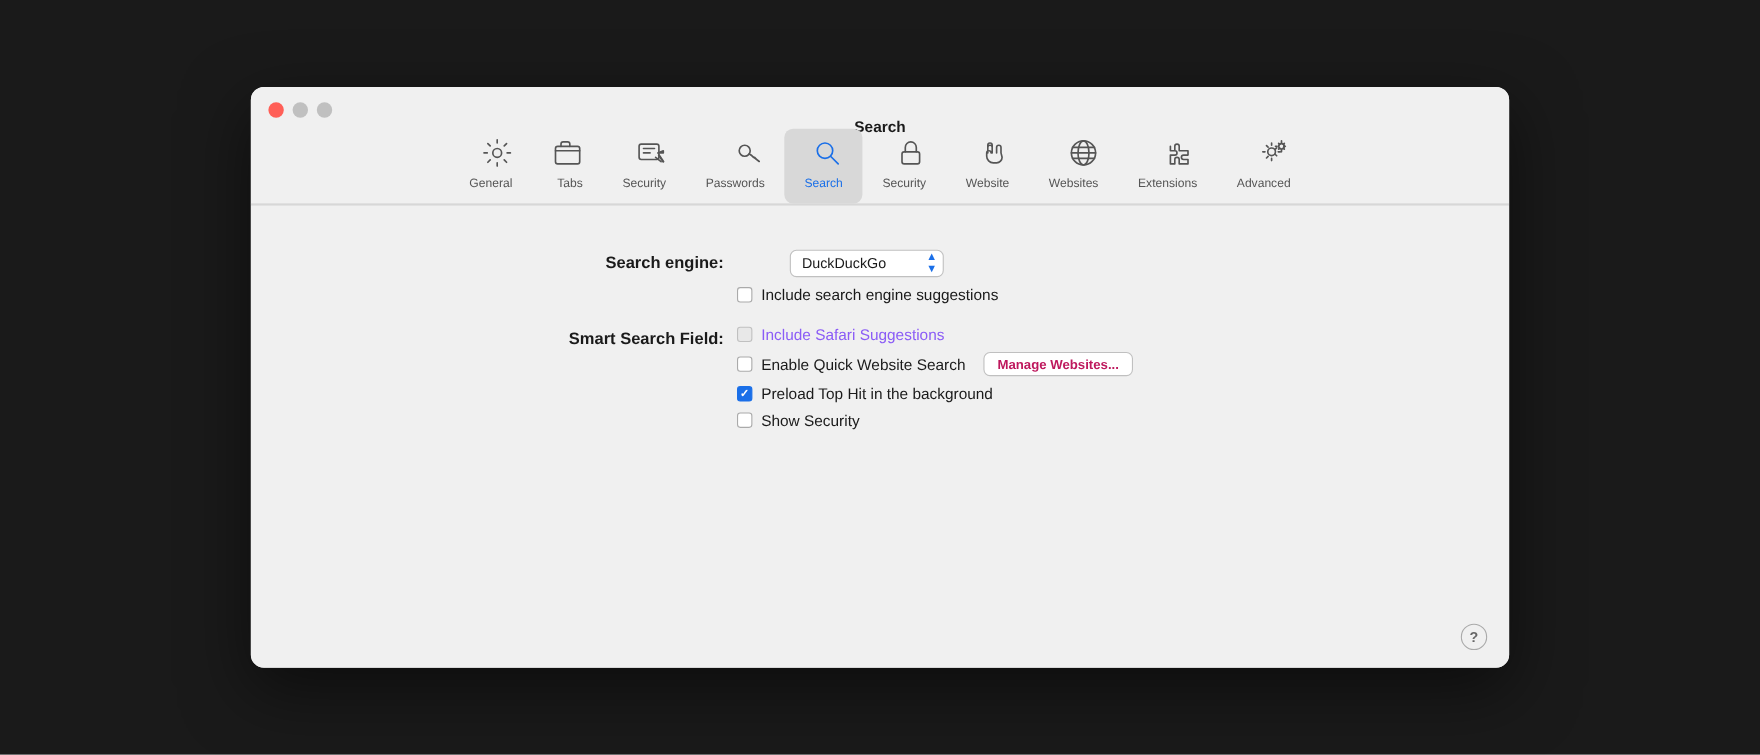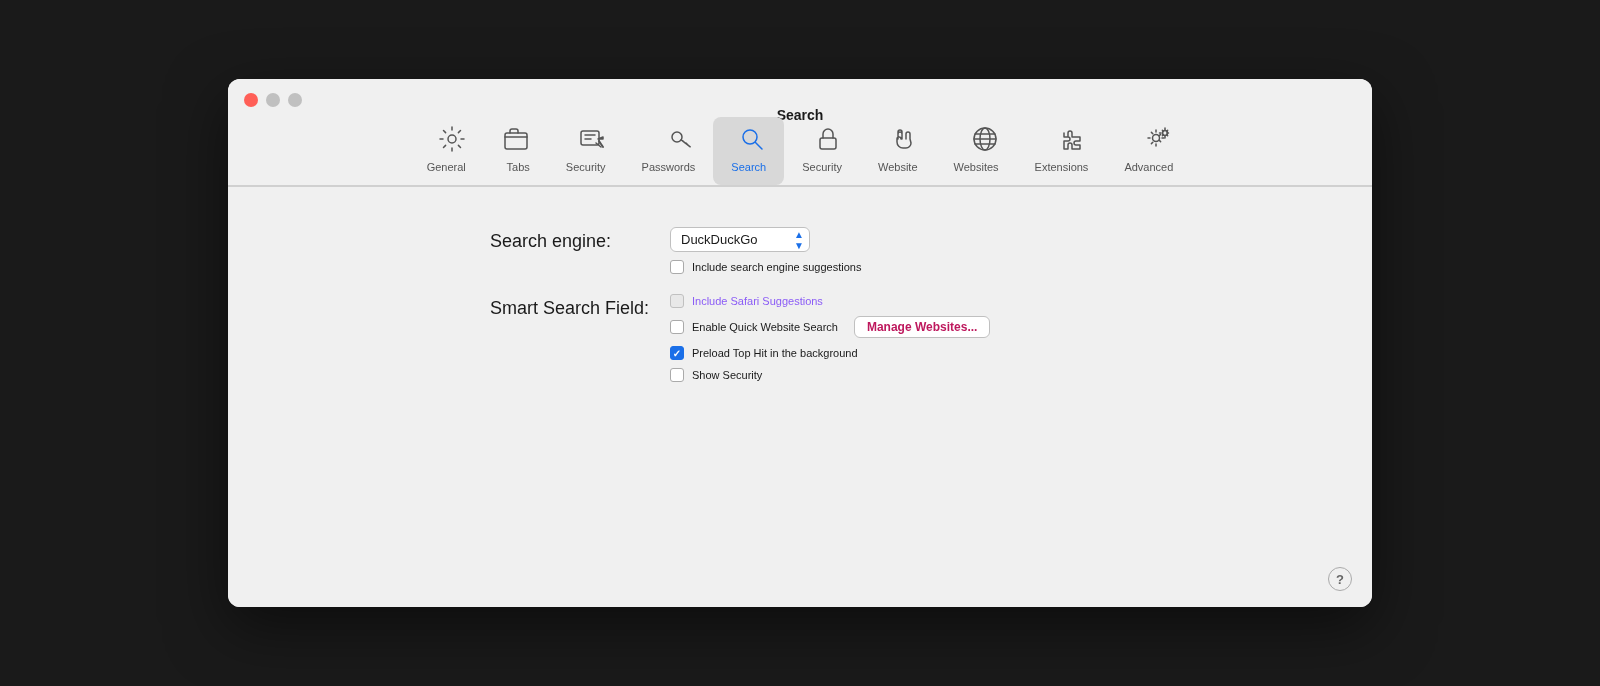--- a/index.html
+++ b/index.html
@@ -120,39 +120,41 @@
       padding: 0 40px;
     }
 
     .setting-row {
       display: flex;
       align-items: flex-start;
       gap: 0;
     }
 
     .setting-label {
-      font-size: 18px;
+      font-size: 15px;
       color: #1a1a1a;
-      font-weight: 400;
+      font-weight: 700;
+      text-align: right;
       min-width: 180px;
       padding-top: 4px;
       padding-right: 12px;
     }
 
     .setting-controls {
       display: flex;
       flex-direction: column;
       gap: 8px;
       flex: 1;
     }
 
     .search-engine-row {
       display: flex;
       align-items: flex-end;
       gap: 8px;
+      margin-left: 48px;
     }
 
     .select-wrapper {
       position: relative;
       display: inline-flex;
       align-items: center;
     }
 
     .search-engine-select {
       appearance: none;
@@ -213,21 +215,21 @@
       transform: translate(-50%, -50%);
       font-weight: bold;
     }
 
     .checkbox-row input[type="checkbox"]:disabled {
       background: #e8e8e8;
       border-color: #c0c0c0;
     }
 
     .checkbox-label {
-      font-size: 11px;
+      font-size: 14px;
       color: #1a1a1a;
     }
 
     .checkbox-label.disabled {
       color: #8b5cf6;
     }
 
     .manage-btn {
       background: white;
       border: 1px solid #c0c0c0;

